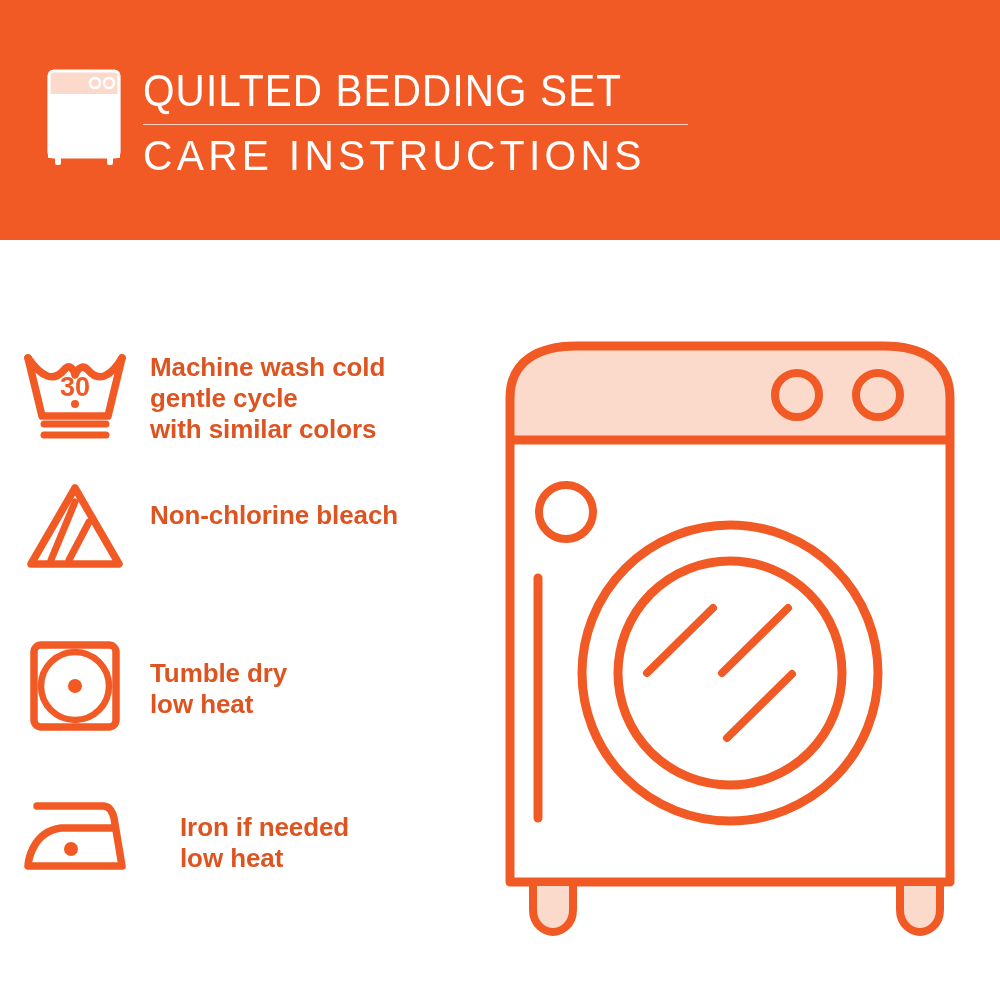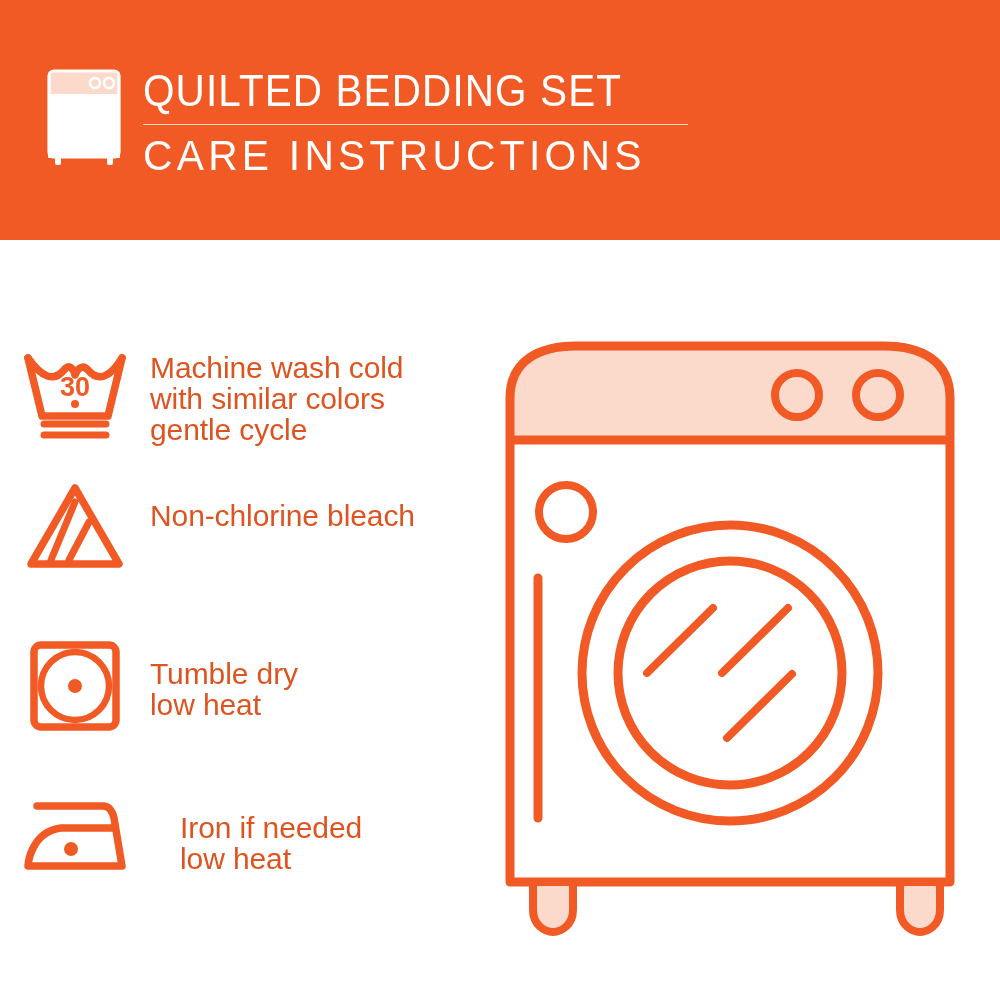--- a/index.html
+++ b/index.html
@@ -103,25 +103,25 @@
     width: 150px;
     flex: 0 0 150px;
     display: flex;
     justify-content: center;
     align-items: flex-start;
     padding-top: 2px;
   }
 
   .care-text {
     color: #DD5421;
-    font-size: 30px;
+    font-size: 26px;
     line-height: 31px;
     letter-spacing: -0.1px;
     padding-top: 10px;
-    font-weight: 400;
+    font-weight: 700;
   }
   .care-row-1 .care-text,
   .care-row-2 .care-text,
   .care-row-3 .care-text { padding-top: 22px; }
 
   .care-text .line { display: block; white-space: nowrap; }
 </style>
 </head>
 <body>
 
@@ -162,22 +162,22 @@
           <path d="M8 14 L22 72 L88 72 L102 14" fill="none" stroke="#F15A24" stroke-width="7.5" stroke-linecap="round" stroke-linejoin="round"></path>
           <path d="M8 14 C 22 34, 34 38, 44 26 C 50 19, 54 26, 55 31 C 57 26, 62 19, 68 26 C 78 38, 90 34, 102 14" fill="none" stroke="#F15A24" stroke-width="7.5" stroke-linecap="round" stroke-linejoin="round"></path>
           <line x1="24" y1="80" x2="86" y2="80" stroke="#F15A24" stroke-width="7" stroke-linecap="round"></line>
           <line x1="24" y1="91" x2="86" y2="91" stroke="#F15A24" stroke-width="7" stroke-linecap="round"></line>
           <text x="55" y="52" text-anchor="middle" font-family="Liberation Sans, sans-serif" font-size="27" font-weight="700" fill="#F15A24">30</text>
           <circle cx="55" cy="60" r="4" fill="#F15A24"></circle>
         </svg>
       </div>
       <div class="care-text">
         <span class="line">Machine wash cold</span>
+        <span class="line">gentle cycle</span>
         <span class="line">with similar colors</span>
-        <span class="line">gentle cycle</span>
       </div>
     </div>
 
     <div class="care-row care-row-1">
       <div class="care-symbol">
         <svg width="104" height="92" viewBox="0 0 104 92">
           <path d="M52 8 L96 84 L8 84 Z" fill="none" stroke="#F15A24" stroke-width="7.5" stroke-linejoin="round"></path>
           <line x1="52" y1="22" x2="28" y2="80" stroke="#F15A24" stroke-width="7" stroke-linecap="round"></line>
           <line x1="66" y1="42" x2="46" y2="80" stroke="#F15A24" stroke-width="7" stroke-linecap="round"></line>
         </svg>

